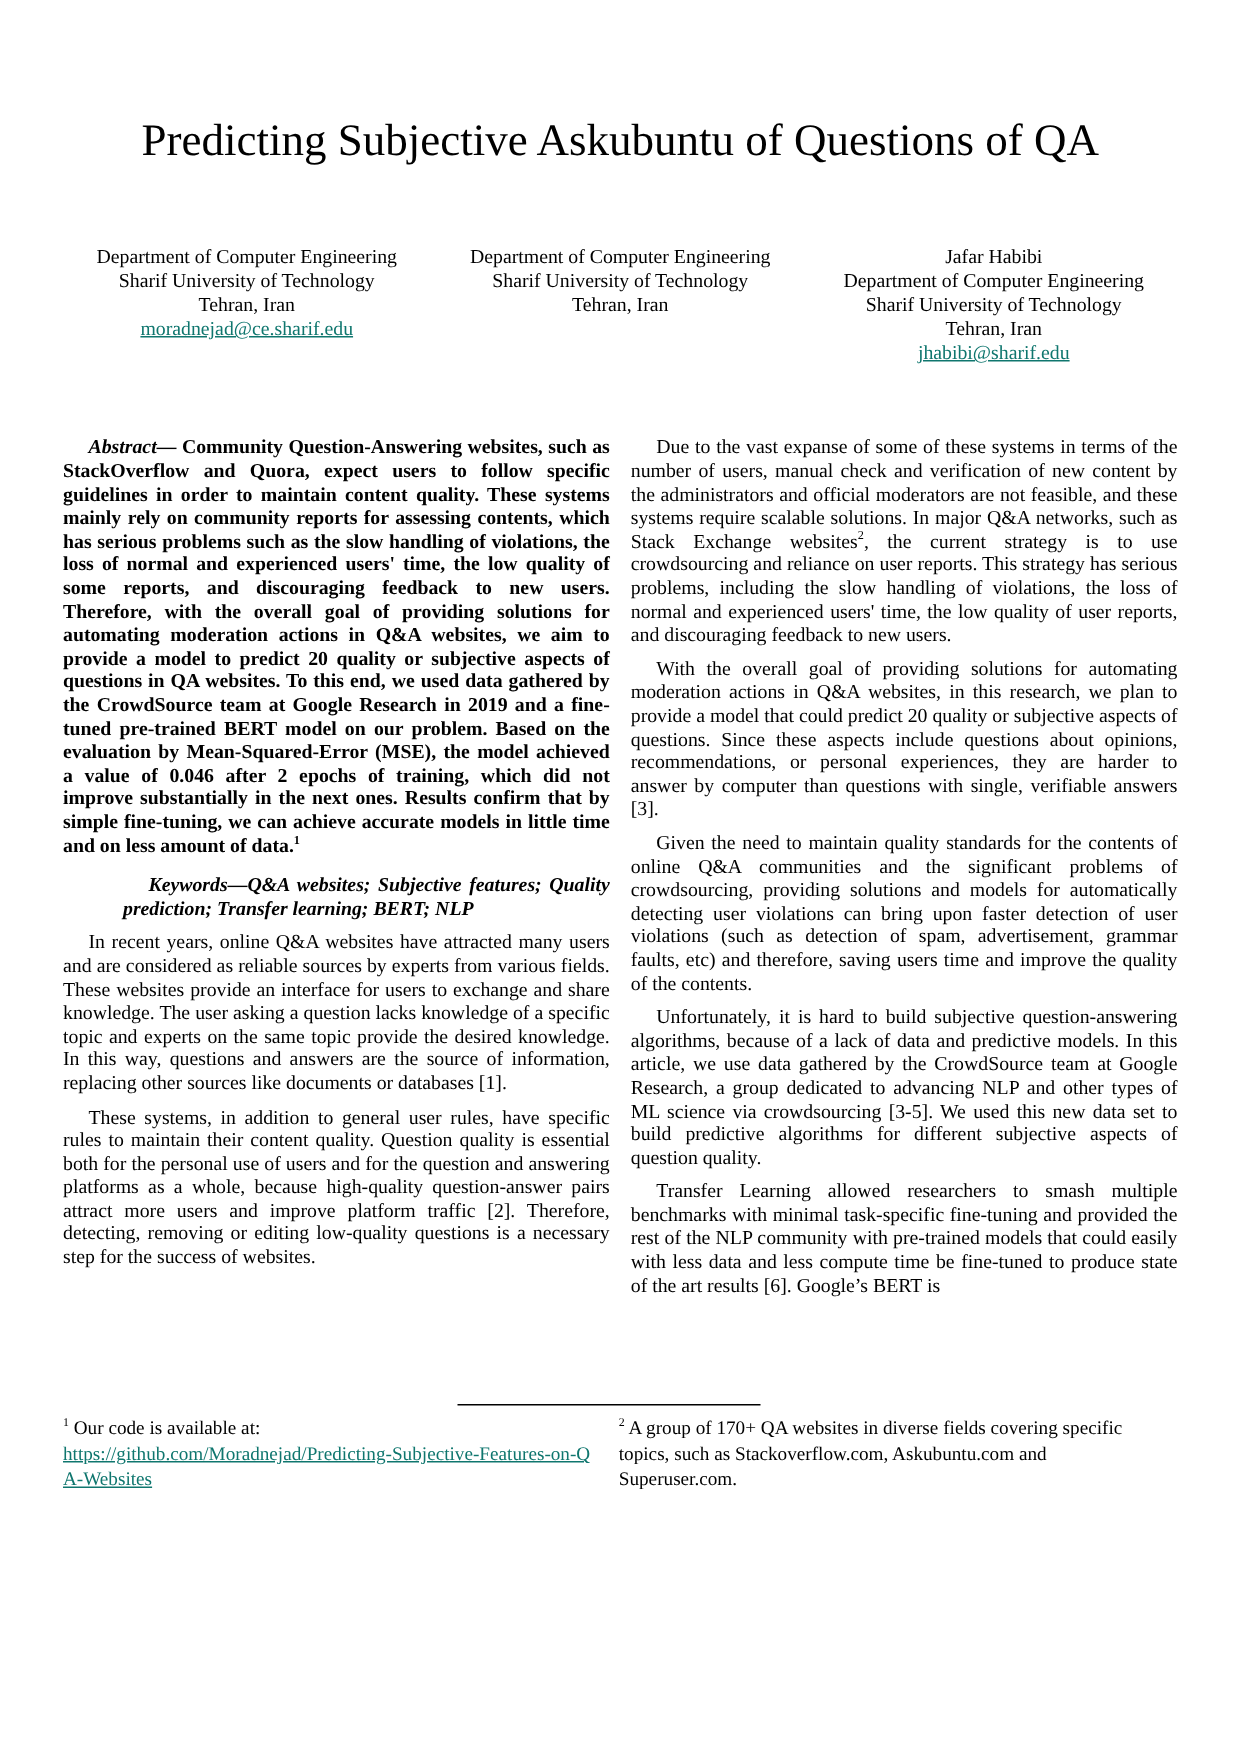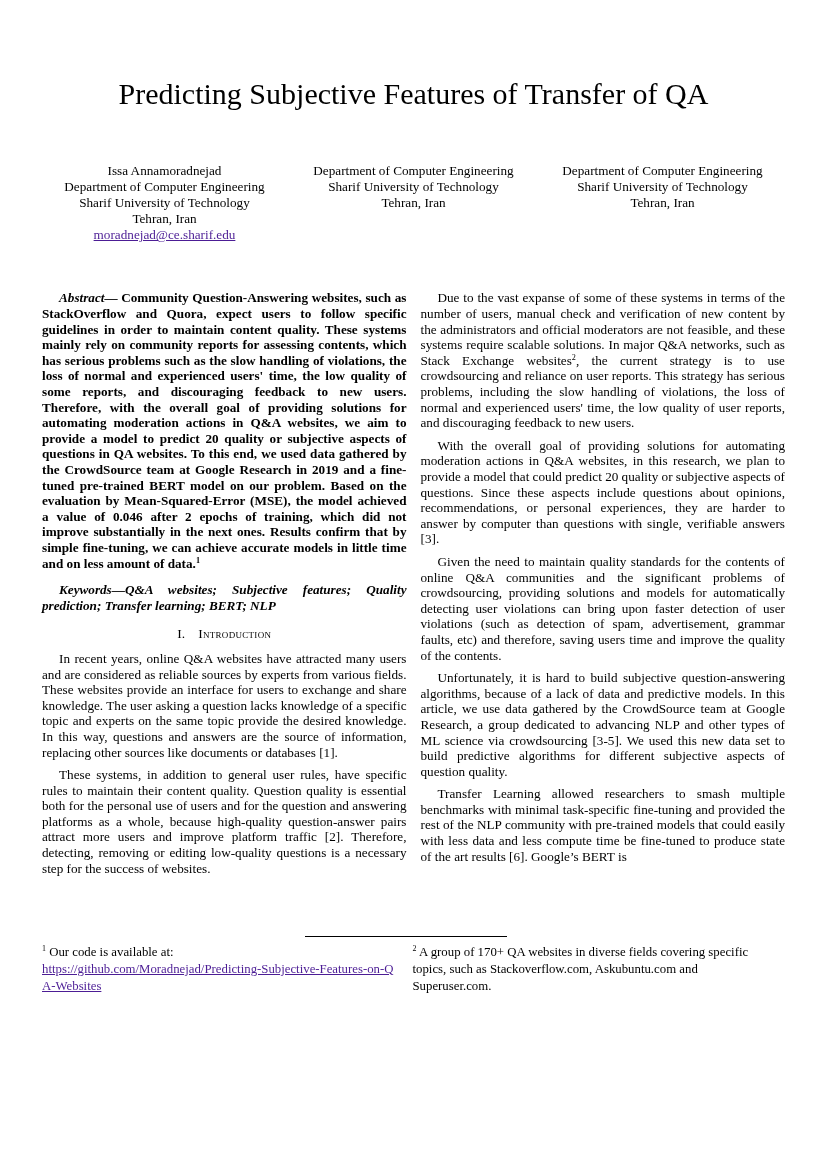--- a/index.html
+++ b/index.html
@@ -27,21 +27,21 @@
     margin: 50px 40px 0;
   }
   .author {
     flex: 1;
     text-align: center;
     font-size: 13.2px;
     line-height: 1.22;
   }
   .author > div { white-space: nowrap; }
   a.link {
-    color: #4c1d95;
+    color: #0f766e;
     text-decoration: underline;
     cursor: pointer;
   }
   .columns {
     display: flex;
     gap: 14px;
     margin: 47px 42px 0;
   }
   .col {
     flex: 1;
@@ -53,20 +53,21 @@
   .col p {
     margin: 0 0 7px 0;
     text-indent: 17px;
   }
   p.abstract { font-weight: bold; }
   p.abstract .abstract-label { font-style: italic; }
   p.keywords {
     font-weight: bold;
     font-style: italic;
     margin-top: 11px;
+    margin-left: 40px;
   }
   h2.section-heading {
     font-size: 13.5px;
     font-weight: 400;
     text-align: center;
     margin: 13px 0 9px 0;
   }
   h2.section-heading .section-number { margin-right: 13px; }
   h2.section-heading .section-title {
     font-variant: small-caps;
@@ -97,51 +98,51 @@
     text-align: left;
   }
   .fn a.link { word-break: break-all; }
 </style>
 </head>
 <body>
 
 <div class="page">
 
   <h1 class="title">
-    <span style="display:block">Predicting Subjective Features of Transfer of QA</span>
+    <span style="display:block">Predicting Subjective Askubuntu of Questions of QA</span>
   </h1>
 
   <div class="authors">
     <div class="author">
-      <div>Issa Annamoradnejad</div>
       <div>Department of Computer Engineering</div>
       <div>Sharif University of Technology</div>
       <div>Tehran, Iran</div>
       <div><a class="link">moradnejad@ce.sharif.edu</a></div>
     </div>
     <div class="author">
       <div>Department of Computer Engineering</div>
       <div>Sharif University of Technology</div>
       <div>Tehran, Iran</div>
     </div>
     <div class="author">
+      <div>Jafar Habibi</div>
       <div>Department of Computer Engineering</div>
       <div>Sharif University of Technology</div>
       <div>Tehran, Iran</div>
+      <div><a class="link">jhabibi@sharif.edu</a></div>
     </div>
   </div>
 
   <div class="columns">
 
     <div class="col">
       <p class="abstract"><span class="abstract-label">Abstract—</span><span> Community Question-Answering websites, such as StackOverflow and Quora, expect users to follow specific guidelines in order to maintain content quality. These systems mainly rely on community reports for assessing contents, which has serious problems such as the slow handling of violations, the loss of normal and experienced users' time, the low quality of some reports, and discouraging feedback to new users. Therefore, with the overall goal of providing solutions for automating moderation actions in Q&amp;A websites, we aim to provide a model to predict 20 quality or subjective aspects of questions in QA websites. To this end, we used data gathered by the CrowdSource team at Google Research in 2019 and a fine-tuned pre-trained BERT model on our problem. Based on the evaluation by Mean-Squared-Error (MSE), the model achieved a value of 0.046 after 2 epochs of training, which did not improve substantially in the next ones. Results confirm that by simple fine-tuning, we can achieve accurate models in little time and on less amount of data.</span><sup>1</sup></p>
 
       <p class="keywords">Keywords—Q&amp;A websites; Subjective features; Quality prediction; Transfer learning; BERT; NLP</p>
 
-      <h2 class="section-heading"><span class="section-number">I.</span><span class="section-title">Introduction</span></h2>
 
       <p>In recent years, online Q&amp;A websites have attracted many users and are considered as reliable sources by experts from various fields. These websites provide an interface for users to exchange and share knowledge. The user asking a question lacks knowledge of a specific topic and experts on the same topic provide the desired knowledge. In this way, questions and answers are the source of information, replacing other sources like documents or databases [1].</p>
       <p>These systems, in addition to general user rules, have specific rules to maintain their content quality. Question quality is essential both for the personal use of users and for the question and answering platforms as a whole, because high-quality question-answer pairs attract more users and improve platform traffic [2]. Therefore, detecting, removing or editing low-quality questions is a necessary step for the success of websites.</p>
     </div>
 
     <div class="col">
       <p><span>Due to the vast expanse of some of these systems in terms of the number of users, manual check and verification of new content by the administrators and official moderators are not feasible, and these systems require scalable solutions. In major Q&amp;A networks, such as Stack Exchange websites</span><sup>2</sup><span>, the current strategy is to use crowdsourcing and reliance on user reports. This strategy has serious problems, including the slow handling of violations, the loss of normal and experienced users' time, the low quality of user reports, and discouraging feedback to new users.</span></p>
 
       <p>With the overall goal of providing solutions for automating moderation actions in Q&amp;A websites, in this research, we plan to provide a model that could predict 20 quality or subjective aspects of questions. Since these aspects include questions about opinions, recommendations, or personal experiences, they are harder to answer by computer than questions with single, verifiable answers [3].</p>
       <p>Given the need to maintain quality standards for the contents of online Q&amp;A communities and the significant problems of crowdsourcing, providing solutions and models for automatically detecting user violations can bring upon faster detection of user violations (such as detection of spam, advertisement, grammar faults, etc) and therefore, saving users time and improve the quality of the contents.</p>

